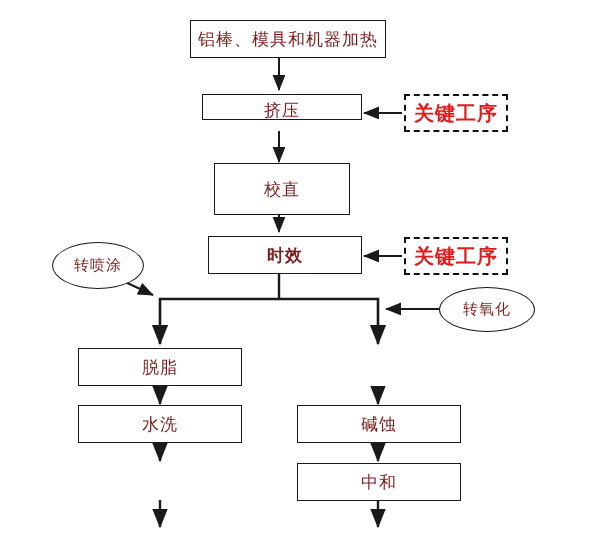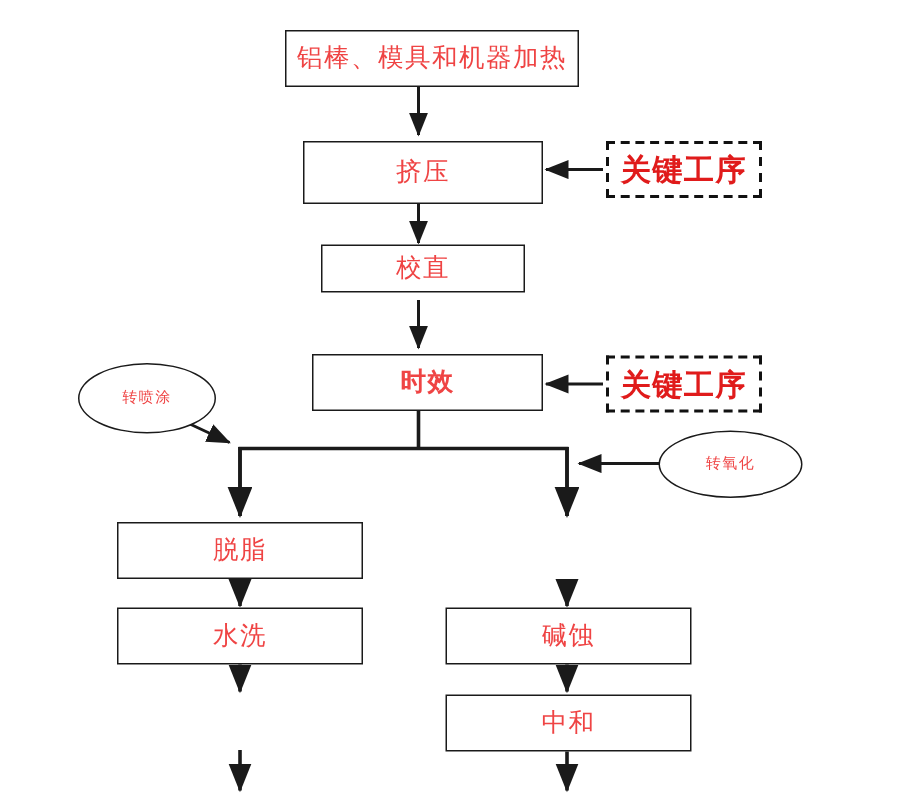--- a/index.html
+++ b/index.html
@@ -23,40 +23,40 @@
     height: 538px;
     pointer-events: none;
   }
   .node {
     position: absolute;
     box-sizing: border-box;
     display: flex;
     align-items: center;
     justify-content: center;
     background: #ffffff;
-    color: #ef4444;
+    color: #7f1d1d;
     text-align: center;
     white-space: nowrap;
   }
   .process-box {
     border: 1.6px solid #1a1a1a;
     font-size: 17px;
     letter-spacing: 1px;
   }
   .note-box {
     border: 2px dashed #111111;
     font-size: 20px;
     letter-spacing: 1px;
     font-weight: bold;
     justify-content: center;
   }
   .ellipse-node {
     border: 1.8px solid #1a1a1a;
     border-radius: 50%;
-    font-size: 10px;
+    font-size: 15px;
     letter-spacing: 1px;
   }
   .node-label {
     display: block;
     line-height: 1;
   }
 </style>
 </head>
 <body>
 
@@ -122,29 +122,29 @@
     </g>
     <g>
       <line x1="378" y1="500" x2="378" y2="527" stroke="#1a1a1a" stroke-width="2.4" marker-end="url(#arrowhead)"></line>
     </g>
   </svg>
 
   <div class="node process-box" style="left:190px; top:20px; width:196px; height:38px;">
     <span class="node-label">铝棒、模具和机器加热</span>
   </div>
 
-  <div class="node process-box" style="left:202px; top:94px; width:160px; height:42px;">
+  <div class="node process-box" style="left:202px; top:94px; width:160px; height:26px;align-items:flex-end;">
     <span class="node-label">挤压</span>
   </div>
 
   <div class="node note-box" style="left:404px; top:94px; width:104px; height:38px; color:#e01b1b;">
     <span class="node-label">关键工序</span>
   </div>
 
-  <div class="node process-box" style="left:214px; top:163px; width:136px; height:32px;justify-content:center;">
+  <div class="node process-box" style="left:214px; top:163px; width:136px; height:52px;justify-content:center;">
     <span class="node-label">校直</span>
   </div>
 
   <div class="node process-box" style="left:208px; top:236px; width:154px; height:38px;font-weight:bold;">
     <span class="node-label">时效</span>
   </div>
 
   <div class="node note-box" style="left:404px; top:237px; width:104px; height:38px; color:#e01b1b;">
     <span class="node-label">关键工序</span>
   </div>

